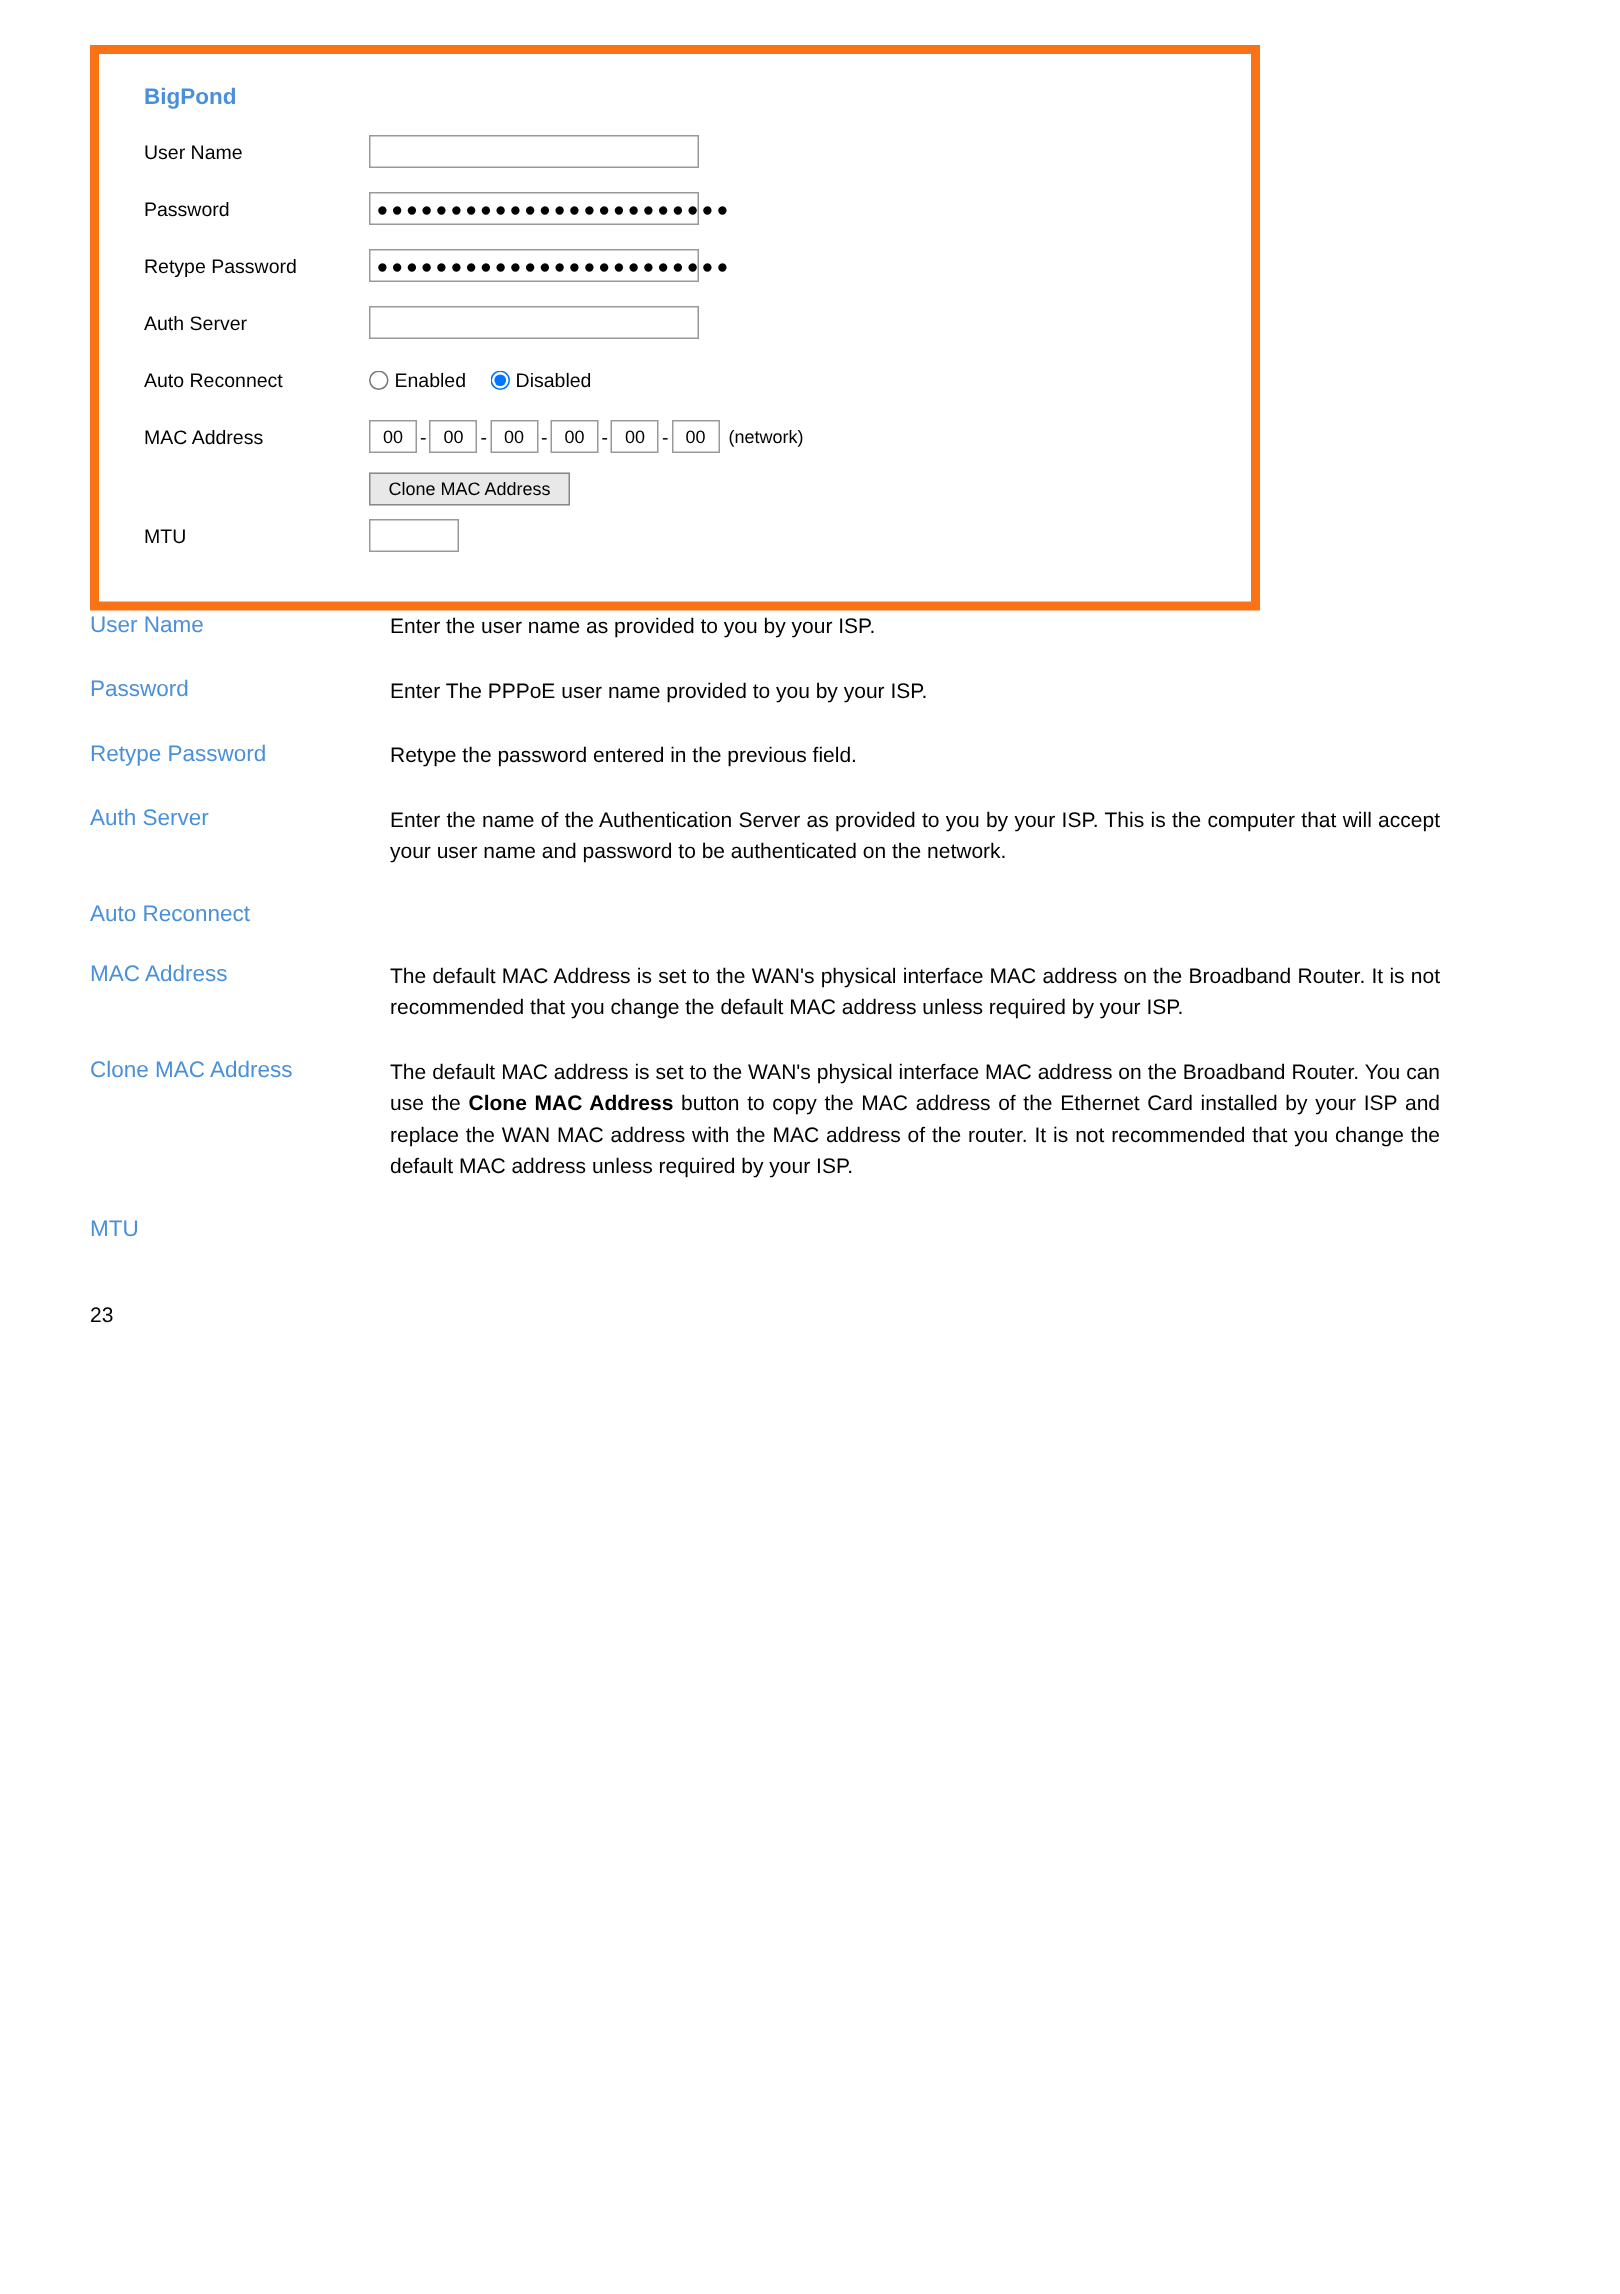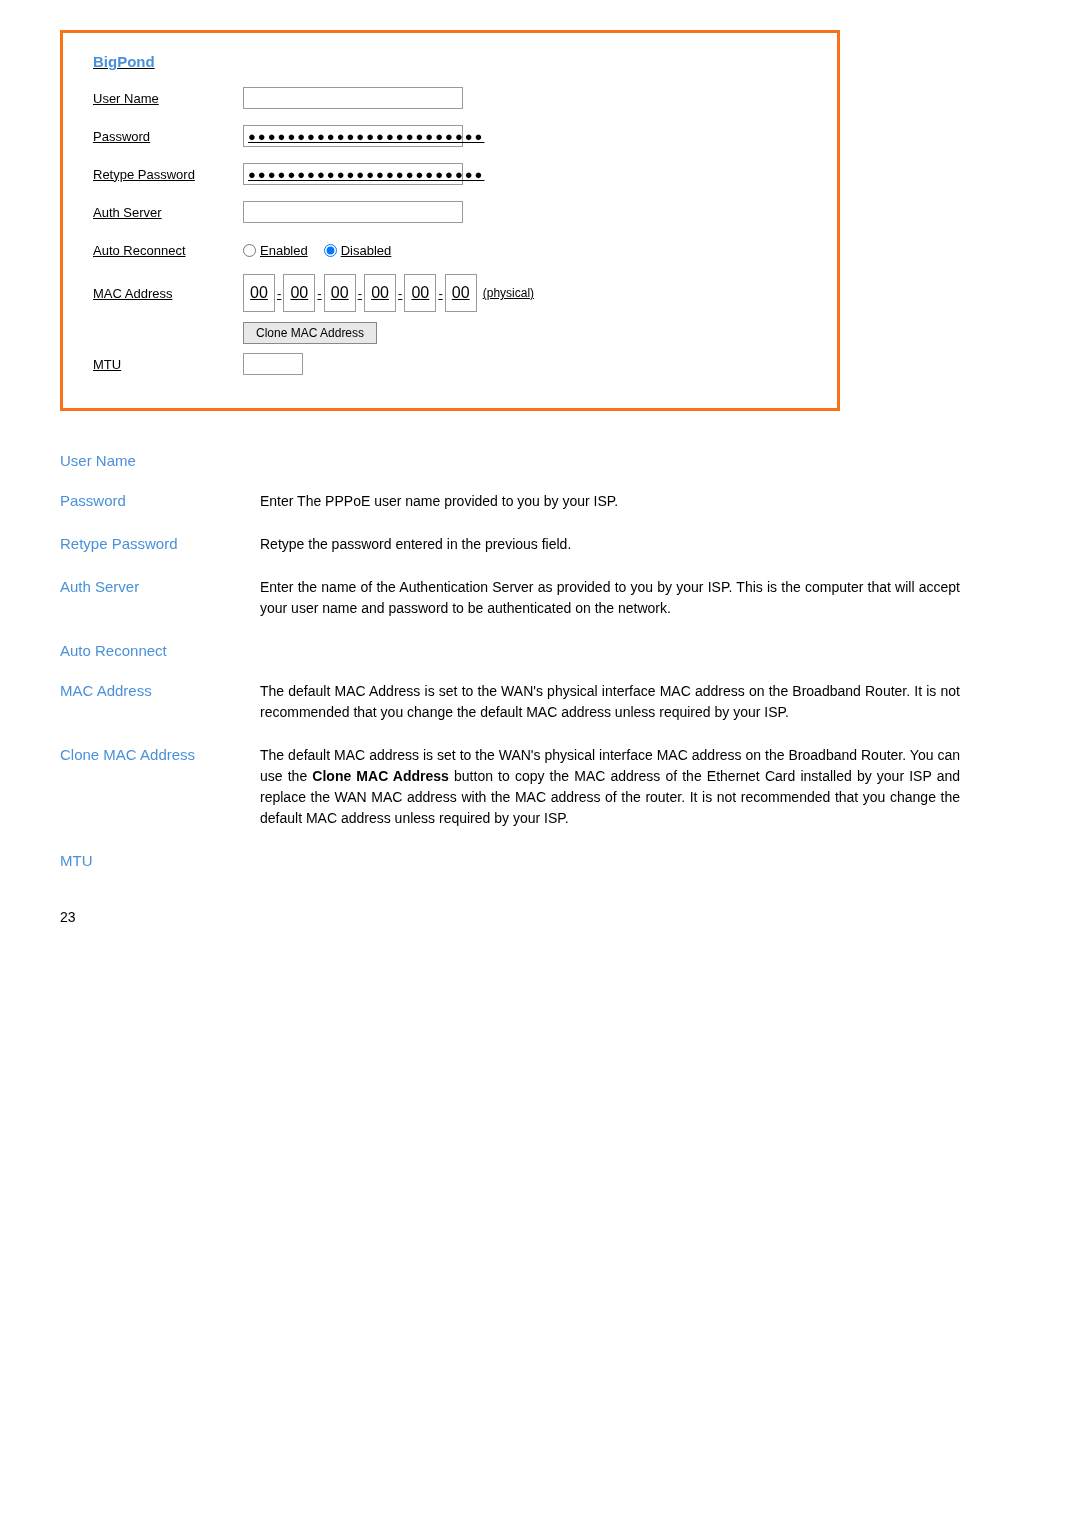--- a/index.html
+++ b/index.html
@@ -7,25 +7,23 @@
       font-family: Arial, sans-serif;
       font-size: 14px;
       background: #fff;
       color: #000;
       width: 1080px;
       min-height: 1529px;
       padding: 30px 60px;
     }
 
     .form-box {
-      border: 3px solid #f97316;
+      border: 6px solid #f97316;
       padding: 20px 30px 20px 30px;
-      margin-bottom: 40px;
       max-width: 780px;
-      text-decoration: underline;
     }
 
     .section-title {
       color: #4a90d9;
       font-weight: bold;
       font-size: 15px;
       margin-bottom: 14px;
     }
 
     .form-row {
@@ -79,23 +77,23 @@
     .mac-address-row {
       display: flex;
       align-items: center;
       gap: 0;
       flex-wrap: wrap;
     }
 
     .mac-field {
       border: 1px solid #999;
       width: 32px;
-      height: 38px;
+      height: 22px;
       text-align: center;
-      font-size: 16px;
+      font-size: 12px;
       padding: 0 2px;
     }
 
     .mac-sep {
       font-size: 13px;
       padding: 0 2px;
       color: #000;
     }
 
     .mac-optional {
@@ -220,38 +218,39 @@
       <span class="mac-sep">-</span>
       <input type="text" class="mac-field" value="00" style="">
       <span class="mac-sep">-</span>
       <input type="text" class="mac-field" value="00" style="">
       <span class="mac-sep">-</span>
       <input type="text" class="mac-field" value="00" style="">
       <span class="mac-sep">-</span>
       <input type="text" class="mac-field" value="00" style="">
       <span class="mac-sep">-</span>
       <input type="text" class="mac-field" value="00" style="">
-      <span class="mac-optional">(physical)</span>
+      <span class="mac-optional">(network)</span>
     </div>
   </div>
 
   <div class="clone-btn-row">
     <button class="clone-btn">Clone MAC Address</button>
   </div>
 
   <div class="form-row">
     <div class="form-label">MTU</div>
     <input type="text" class="mtu-field" style="">
   </div>
 </div>
 
 <div class="desc-section">
 
   <div class="desc-row">
     <div class="desc-term" style="color: rgb(74, 144, 217);">User Name</div>
+    <div class="desc-def">Enter the user name as provided to you by your ISP.</div>
   </div>
 
   <div class="desc-row">
     <div class="desc-term" style="color: rgb(74, 144, 217);">Password</div>
     <div class="desc-def">Enter The PPPoE user name provided to you by your ISP.</div>
   </div>
 
   <div class="desc-row">
     <div class="desc-term" style="color: rgb(74, 144, 217);">Retype Password</div>
     <div class="desc-def">Retype the password entered in the previous field.</div>

